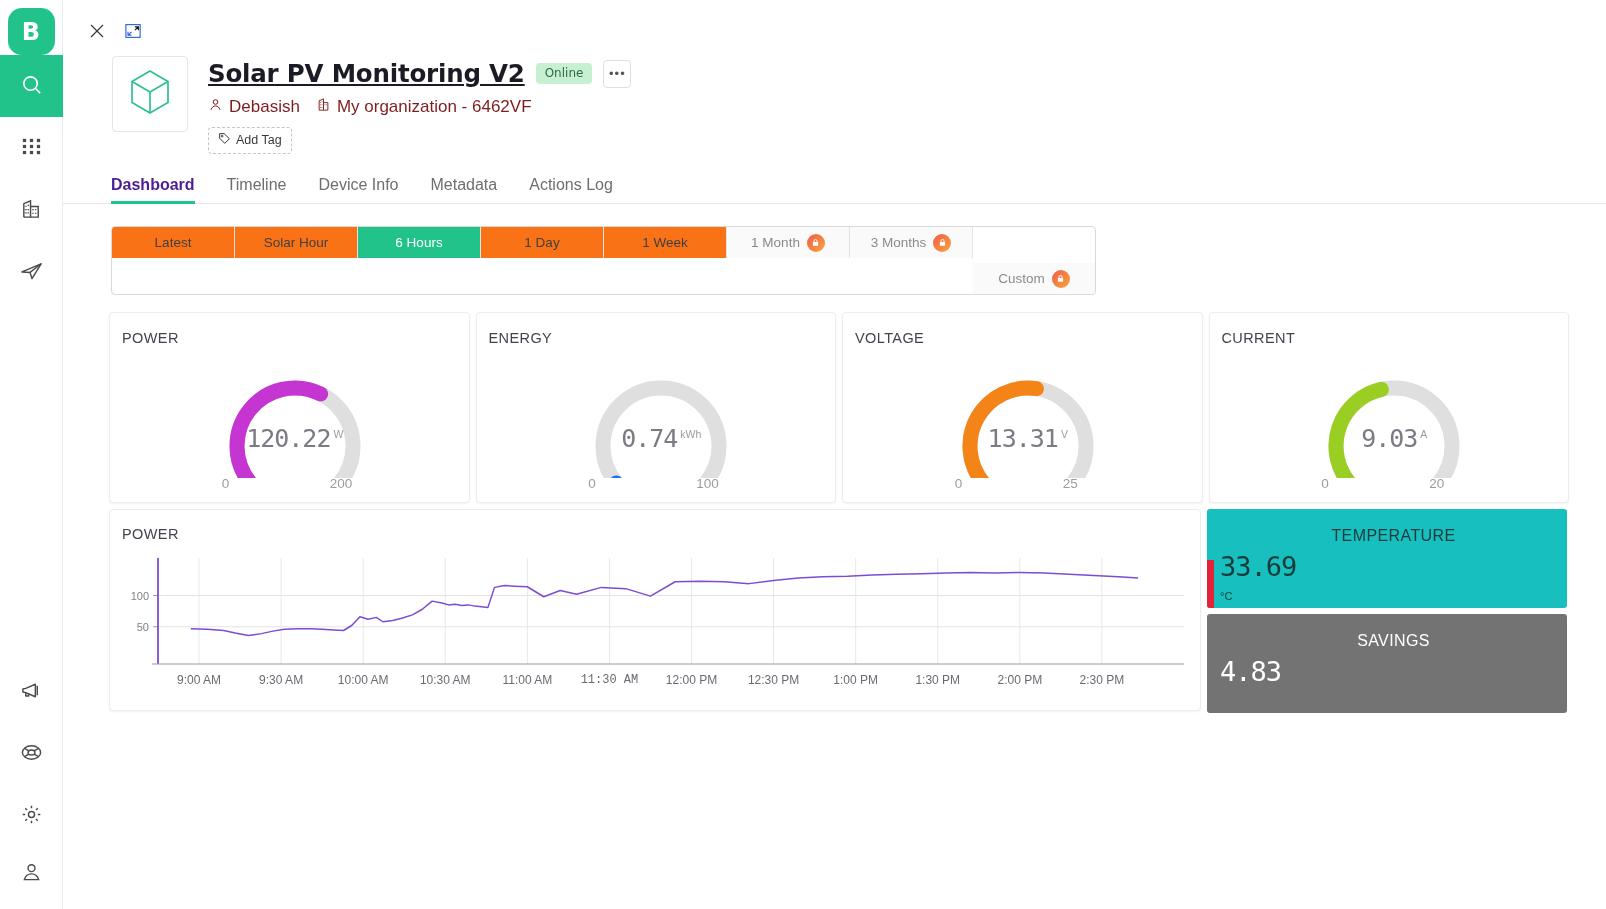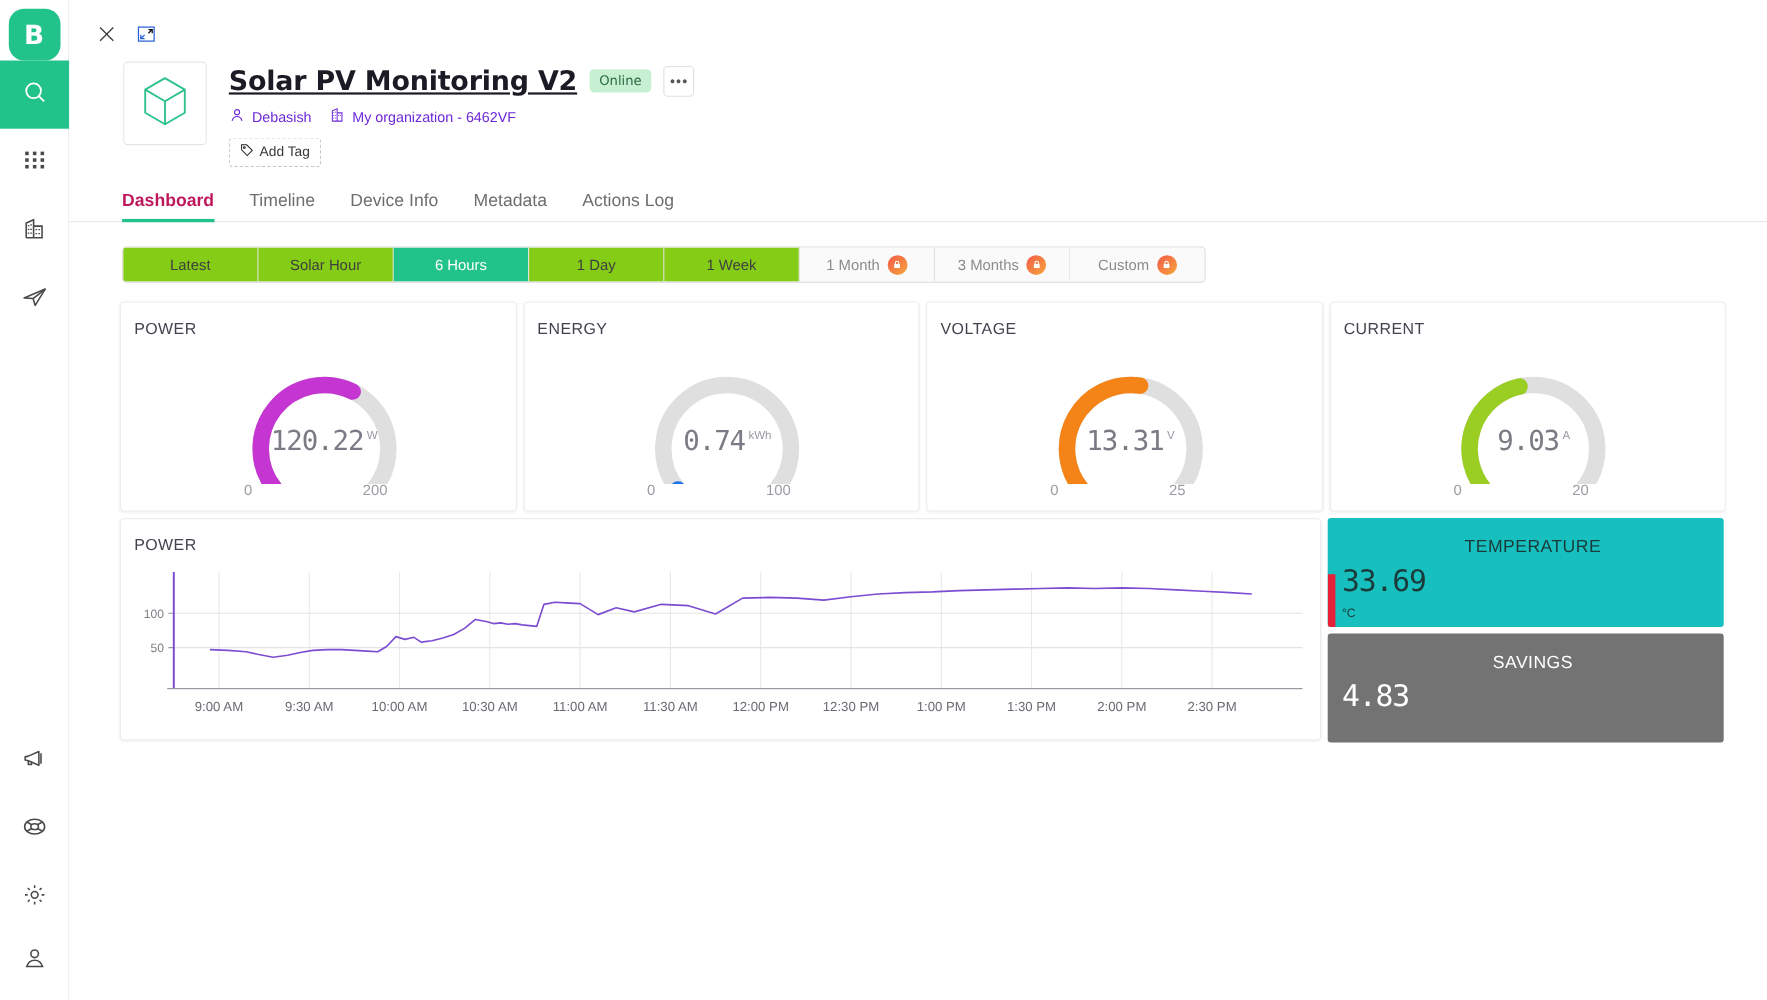--- a/index.html
+++ b/index.html
@@ -55,49 +55,49 @@
                font-family: "DejaVu Sans", sans-serif; text-decoration: underline; }
   .badge-online {
     background: #c7f0d2; color: #2c6b42; font-size: 12px;
     padding: 3px 9px 4px; border-radius: 4px; font-family:"DejaVu Sans",sans-serif;
   }
   .more-btn {
     width: 28px; height: 28px; border: 1px solid #dfdfdf; border-radius: 4px;
     display: inline-flex; align-items: center; justify-content: center;
     color: #555; font-size: 13px; letter-spacing: 1px; background: #fff;
   }
-  .sub-row { display: flex; align-items: center; gap: 16px; margin-top: 9px; color: #6d28d9; font-size: 13px; }
+  .sub-row { display: flex; align-items: center; gap: 16px; margin-top: 9px; color: #7f1d1d; font-size: 17px; }
   .sub-item { display: inline-flex; align-items: center; gap: 6px; }
   .sub-item svg { width: 15px; height: 15px; }
   .tag-btn {
     margin-top: 10px; display: inline-flex; align-items: center; gap: 5px;
     border: 1px dashed #c5c5c5; border-radius: 4px; padding: 4px 9px 5px;
     font-size: 12.5px; color: #3a3a3a; background: #fff;
   }
   .tag-btn svg { width: 13px; height: 13px; }
 
   
   .tabs { display: flex; gap: 32px; padding: 22px 0 0 48px; border-bottom: 1px solid #e7e7e7;
           margin-right: 0; }
   .tab { padding-bottom: 9px; font-size: 16px; color: #6e6e6e; position: relative; }
-  .tab.active { color: #be185d; font-weight: bold; }
+  .tab.active { color: #4c1d95; font-weight: bold; }
   .tab.active::after {
     content: ""; position: absolute; left: 0; right: 0; bottom: -1px;
     height: 3px; background: #22c38a;
   }
 
   
   .ranges { display: flex; margin: 22px 0 0 48px; width: 985px;
             border: 1px solid #d9d9d9; border-radius: 4px; overflow: hidden; }
   .range {
     flex: 1 1 0; height: 31px; display: flex; align-items: center; justify-content: center;
-    gap: 7px; font-size: 13.5px; color: #3f3f3f; background: #84cc16;
+    gap: 7px; font-size: 13.5px; color: #3f3f3f; background: #f97316;
     border-right: 1px solid #e3e3e3;
   }
-  .range:last-child { border-right: none; }
+  .range:last-child { border-right: none; margin-top: 36px; }
   .range.active { background: #22c38a; color: #fff; }
   .range.locked { background: #fafafa; color: #8b8b8b; }
   .lock {
     width: 18px; height: 18px; border-radius: 50%;
     background: linear-gradient(135deg,#f25a4a,#f7a73b);
     display: inline-flex; align-items: center; justify-content: center;
   }
   .lock svg { width: 9px; height: 9px; }
 
   
@@ -464,21 +464,21 @@
               <line x1="38" x2="38" y1="6" y2="112" stroke="#7c4dd1" stroke-width="1.8"></line>
               <line x1="32" x2="1064" y1="112" y2="112" stroke="#9a9aa2" stroke-width="1.2"></line>
               <path d="M 70.83 76.63 L 87.25 77.25 L 103.66 78.50 L 115.16 81.00 L 128.29 83.50 L 141.42 81.63 L 152.91 79.13 L 164.40 77.25 L 177.54 76.63 L 190.67 76.63 L 202.16 77.25 L 213.65 77.88 L 223.50 78.50 L 231.71 73.50 L 239.92 64.75 L 248.12 67.25 L 256.33 65.38 L 262.90 69.75 L 272.75 68.50 L 282.60 66.00 L 292.45 62.88 L 302.30 57.25 L 312.15 49.13 L 322.00 51.00 L 328.56 52.88 L 335.13 52.25 L 341.70 53.50 L 348.26 52.88 L 354.83 54.12 L 361.40 54.75 L 367.96 55.38 L 374.53 35.38 L 384.38 33.50 L 394.23 34.13 L 407.36 34.75 L 423.78 44.75 L 440.19 38.50 L 456.61 42.25 L 481.23 35.38 L 505.86 36.63 L 530.48 44.13 L 555.10 29.75 L 579.73 29.13 L 604.35 29.75 L 628.98 31.63 L 653.60 28.50 L 678.22 26.00 L 702.85 24.75 L 727.47 24.13 L 752.10 22.88 L 776.72 22.25 L 801.34 21.63 L 825.97 21.00 L 850.59 20.38 L 875.22 21.00 L 899.84 20.38 L 924.46 21.00 L 949.09 22.25 L 973.71 23.50 L 998.34 24.75 L 1018.04 26.00" fill="none" stroke="#7c4dd1" stroke-width="1.5" stroke-linejoin="round"></path>
             </svg></div>
         <div class="x-labels" id="x-labels">
             <span class="x-label" style="left: 79.04px;">9:00 AM</span>
             <span class="x-label" style="left: 161.12px;">9:30 AM</span>
             <span class="x-label" style="left: 243.2px;">10:00 AM</span>
             <span class="x-label" style="left: 325.28px;">10:30 AM</span>
             <span class="x-label" style="left: 407.36px;">11:00 AM</span>
-            <span class="x-label" style="left: 489.44px;">11:30 AM</span>
+            <span class="x-label" style="left: 489.44px; font-family: Liberation Mono, monospace;">11:30 AM</span>
             <span class="x-label" style="left: 571.52px;">12:00 PM</span>
             <span class="x-label" style="left: 653.6px;">12:30 PM</span>
             <span class="x-label" style="left: 735.68px;">1:00 PM</span>
             <span class="x-label" style="left: 817.76px;">1:30 PM</span>
             <span class="x-label" style="left: 899.84px;">2:00 PM</span>
             <span class="x-label" style="left: 981.92px;">2:30 PM</span>
           </div>
       </div>
 
       <div class="stat-col" id="stat-col">

